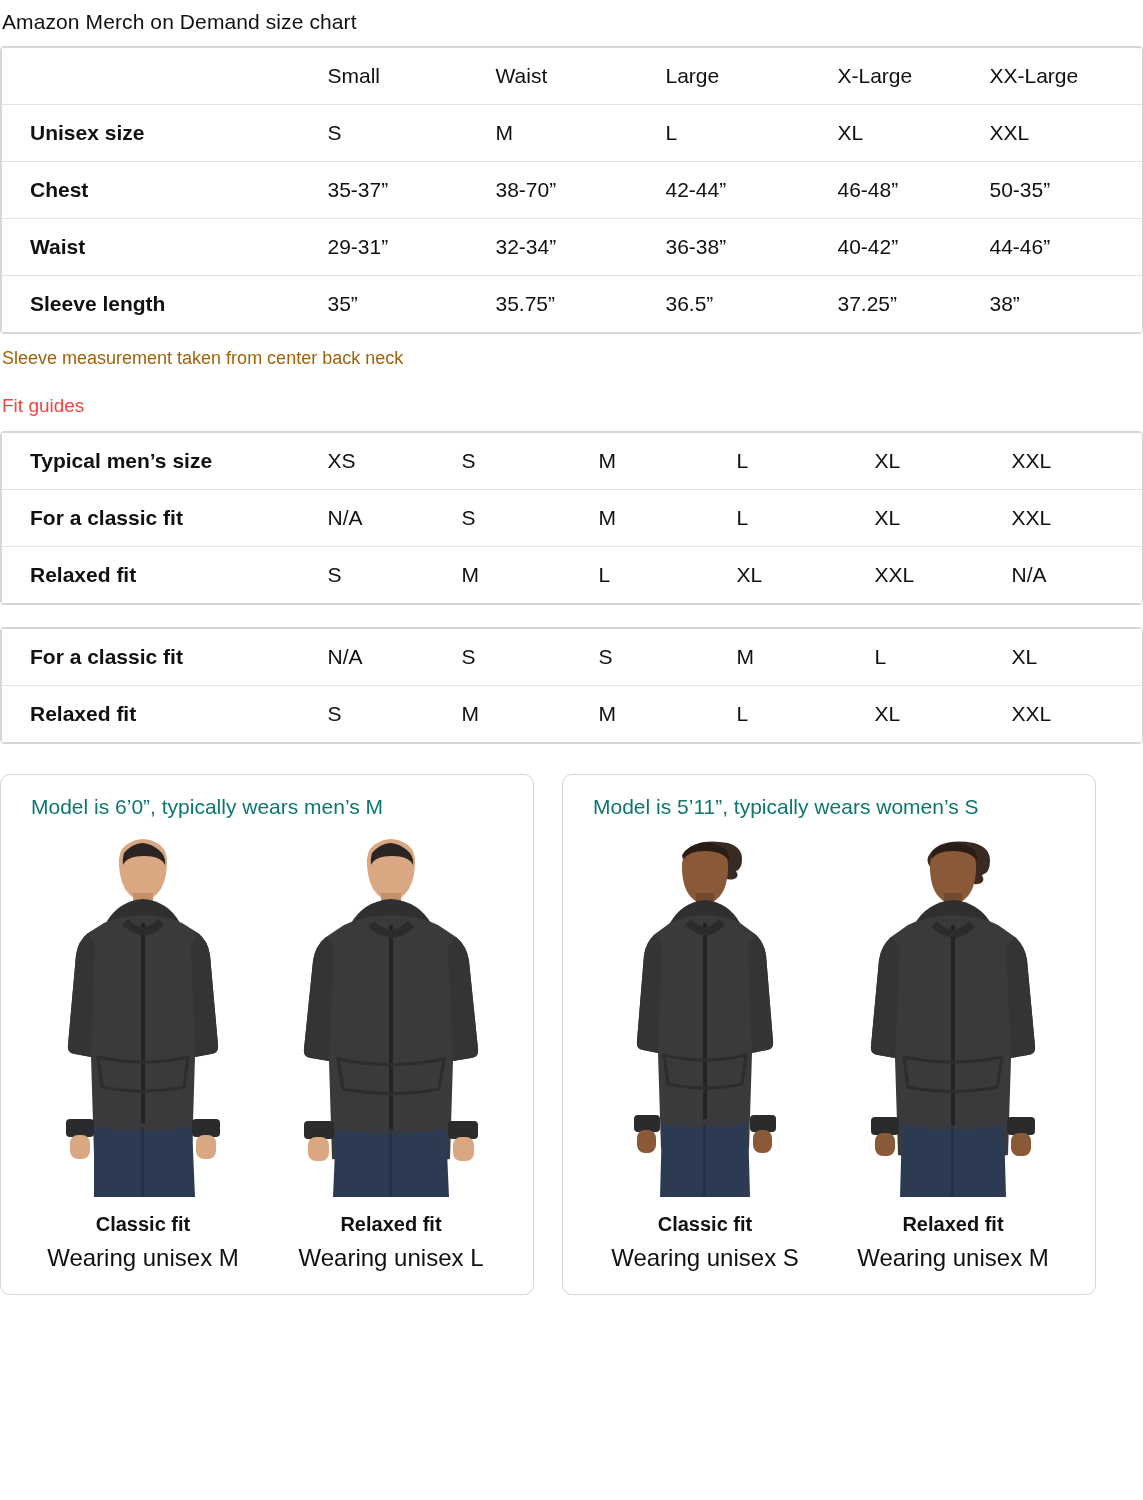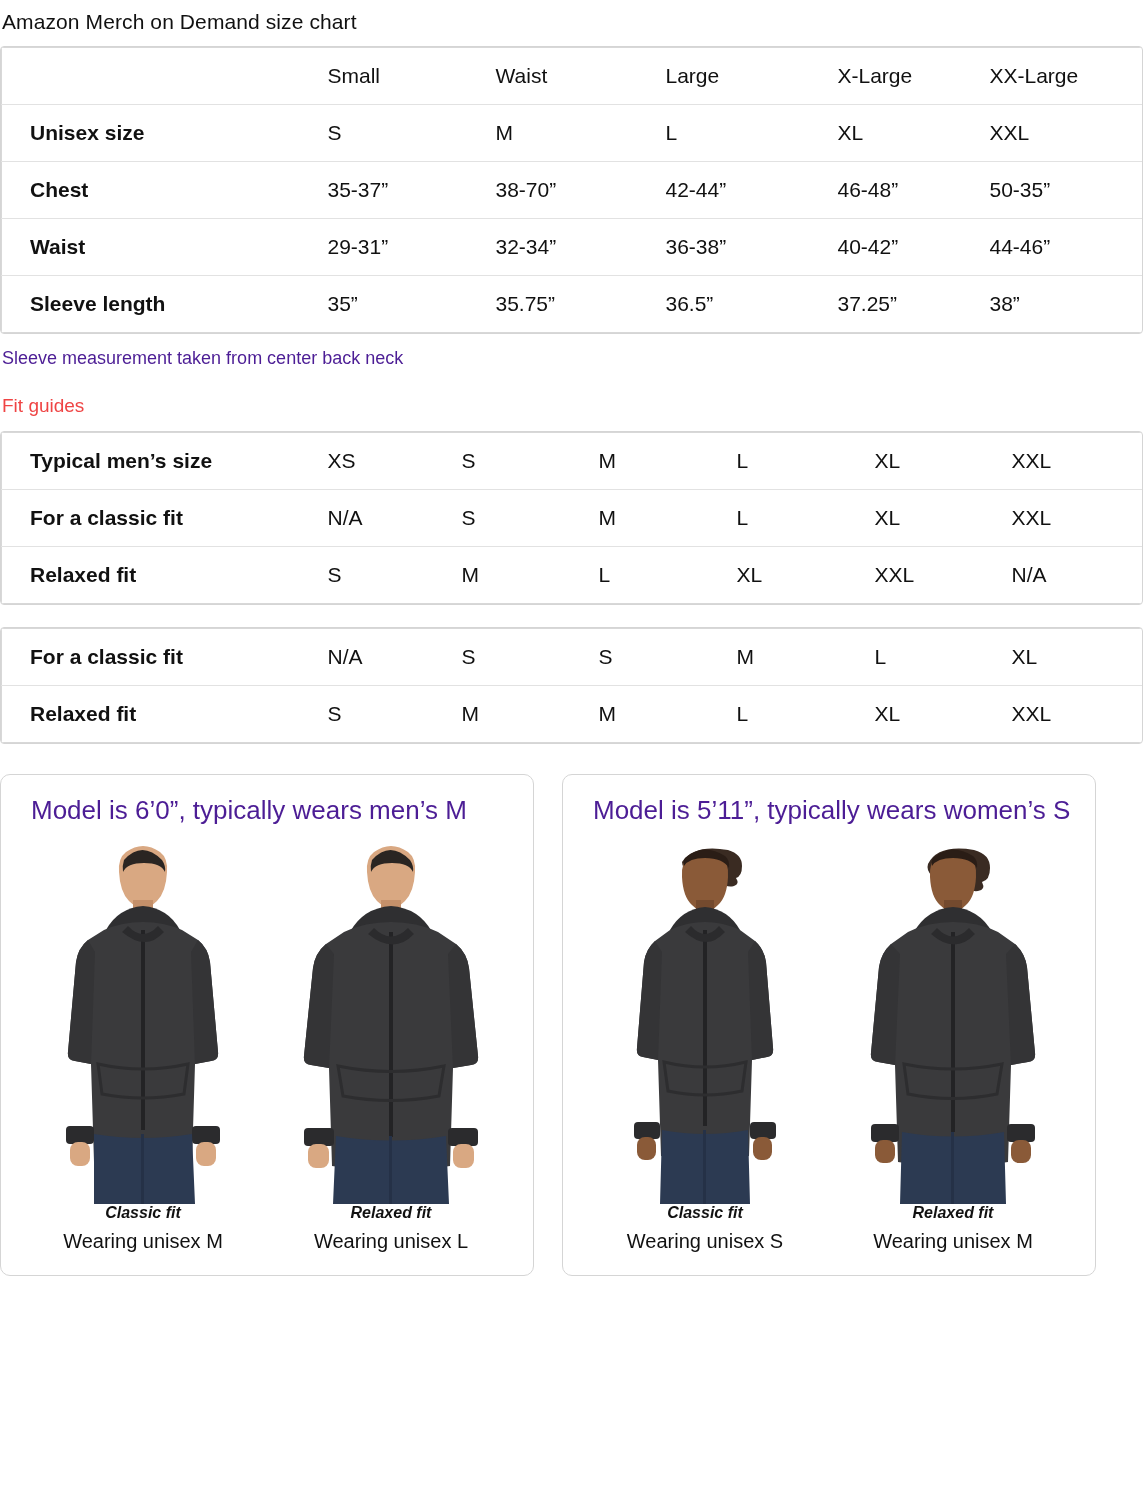--- a/index.html
+++ b/index.html
@@ -58,21 +58,21 @@
   
   .sz col.c0 { width: 322px; }
   .sz col.c1 { width: 168px; }
   .sz col.c2 { width: 170px; }
   .sz col.c3 { width: 172px; }
   .sz col.c4 { width: 152px; }
   .sz col.c5 { width: 159px; }
 
   .note {
     font-size: 18px;
-    color: #4c1d95;
+    color: #a16207;
     padding: 14px 0 0 2px;
   }
   .section-label {
     font-size: 19px;
     color: #ef4444;
     padding: 26px 0 14px 2px;
   }
   
   .fit col.f0 { width: 322px; }
   .fit col.f1 { width: 134px; }
@@ -89,47 +89,46 @@
     gap: 28px;
     margin-top: 30px;
   }
   .model-card {
     border: 1px solid #d5d5d5;
     border-radius: 10px;
     width: 557px;
     padding: 20px 18px 22px 18px;
   }
   .model-caption {
-    font-size: 26px;
-    color: #4c1d95;
+    font-size: 21px;
+    color: #0f766e;
     padding-left: 12px;
     margin-bottom: 8px;
   }
   .model-figs {
     display: flex;
     justify-content: space-around;
   }
   .fig {
     width: 248px;
     text-align: center;
   }
   .fig-img {
     height: 370px;
     display: flex;
     align-items: flex-end;
     justify-content: center;
   }
   .fitname {
     font-weight: bold;
-    font-size: 16px;
-    margin-top: 0;
-    font-style: italic;
+    font-size: 20px;
+    margin-top: 16px;
   }
   .wearing {
-    font-size: 20px;
+    font-size: 24px;
     margin-top: 8px;
   }
   svg { display: block; }
 </style>
 </head>
 <body>
 
 <div class="page">
 
   <div class="chart-title">Amazon Merch on Demand size chart</div>

